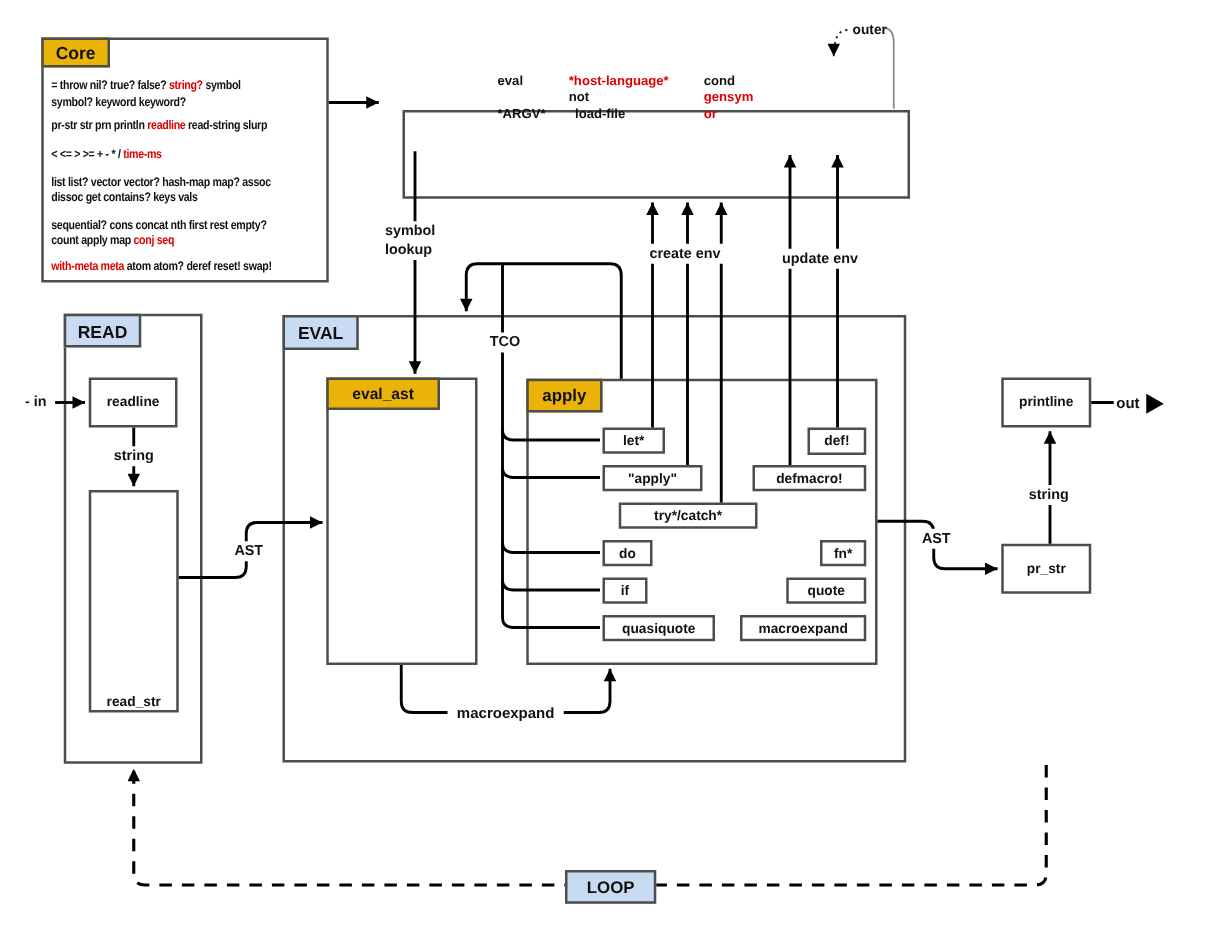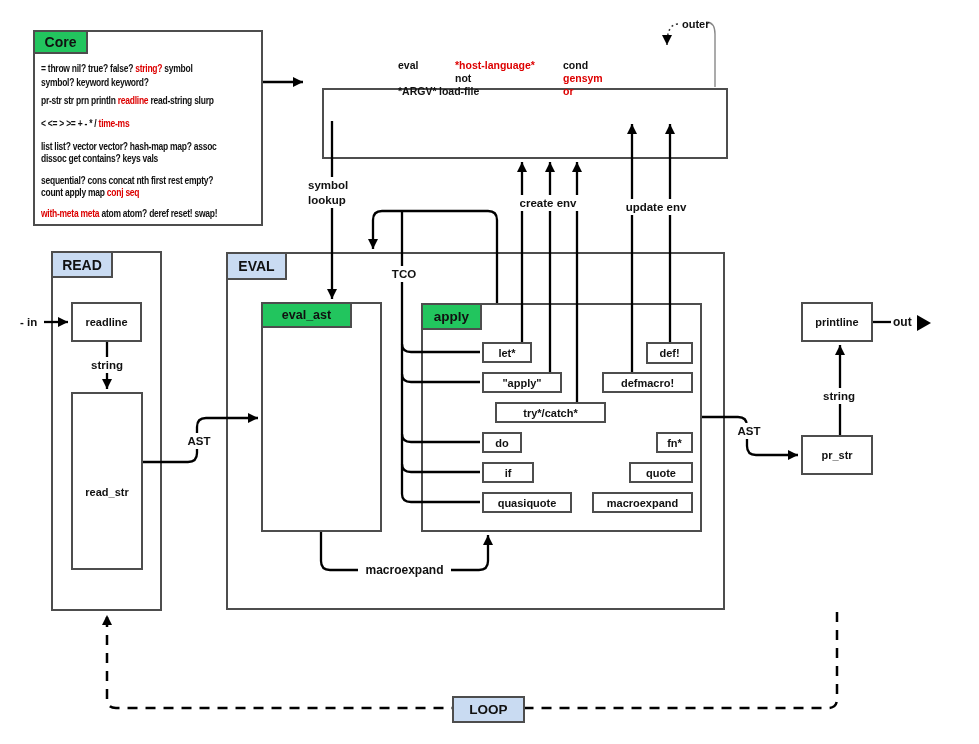--- a/index.html
+++ b/index.html
@@ -2,21 +2,21 @@
 <html style="--red: #dd0000; --blue: #c9dbf2; --border: #4d4d4d;"><head>
 <meta charset="utf-8">
 <style>
   :root{
     --red:#dd0000; --blue:#c9dbf2; --border:#4d4d4d; --line:#000;
   }
   html,body{margin:0;padding:0;background:#fff;}
   .canvas{position:relative;width:979px;height:744px;background:#fff;overflow:hidden;
           font-family:"Liberation Sans","DejaVu Sans",sans-serif;font-weight:bold;color:#111;}
   .box{position:absolute;background:#fff;border:2px solid var(--border);box-sizing:border-box;}
-  .tab{position:absolute;top:-2px;left:-2px;border:2px solid var(--border);background:#22c55e;
+  .tab{position:absolute;top:-2px;left:-2px;border:2px solid var(--border);background:#eab308;
        box-sizing:border-box;display:flex;align-items:center;justify-content:center;
        font-size:14px;white-space:nowrap;padding:0 6px;}
   .tab.blue{background:var(--blue);}
   .cbox{position:absolute;background:#fff;border:2px solid var(--border);box-sizing:border-box;
         display:flex;align-items:center;justify-content:center;font-size:11px;white-space:nowrap;}
   .lbl{position:absolute;background:#fff;font-size:11.5px;white-space:nowrap;z-index:3;
        display:flex;align-items:center;justify-content:center;padding:0 2px;box-sizing:border-box;}
   .lbl.nobg{background:transparent;}
   .red{color:var(--red);}
   .coreline{position:absolute;height:13px;line-height:13px;font-size:10px;letter-spacing:-0.3px;
@@ -50,32 +50,32 @@
     <div class="coreline" style="left:41px;top:207px;"><span class="red">with-meta meta</span><span> atom atom? deref reset! swap!</span></div>
 
     <div class="box" style="left:322px;top:88px;width:406px;height:71px;"></div>
 
     <div class="envitem" style="left:398px;top:59px;">eval</div>
     <div class="envitem red" style="left:455px;top:59px;">*host-language*</div>
     <div class="envitem" style="left:563px;top:59px;">cond</div>
     <div class="envitem" style="left:455px;top:72px;">not</div>
     <div class="envitem red" style="left:563px;top:72px;">gensym</div>
     <div class="envitem" style="left:398px;top:85px;">*ARGV*</div>
-    <div class="envitem" style="left:439px;top:85px;">load-file</div>
+    <div class="envitem" style="left:460px;top:85px;">load-file</div>
     <div class="envitem red" style="left:563px;top:85px;">or</div>
 
     <div class="box" style="left:51px;top:251px;width:111px;height:360px;">
       <div class="tab blue" style="width:62px;height:27px;">
         <span>READ</span>
       </div>
     </div>
     <div class="cbox" style="left:71px;top:302px;width:71px;height:40px;">
       <span>readline</span>
     </div>
-    <div class="cbox" style="left:71px;top:392px;width:72px;height:178px;align-items:center;padding-top:21px;">
+    <div class="cbox" style="left:71px;top:392px;width:72px;height:178px;align-items:flex-end;padding-top:21px;">
       <span>read_str</span>
     </div>
 
     <div class="box" style="left:226px;top:252px;width:499px;height:358px;">
       <div class="tab blue" style="width:61px;height:28px;">
         <span>EVAL</span>
       </div>
     </div>
 
     <div class="box" style="left:261px;top:302px;width:121px;height:230px;">
@@ -94,21 +94,21 @@
       </div>
     <div class="cbox" style="left:482px;top:372px;width:80px;height:21px;">
         <span>"apply"</span>
       </div>
     <div class="cbox" style="left:481px;top:402px;width:111px;height:21px;margin-left:14px;">
         <span>try*/catch*</span>
       </div>
     <div class="cbox" style="left:482px;top:432px;width:40px;height:21px;">
         <span>do</span>
       </div>
-    <div class="cbox" style="left:482px;top:462px;width:52px;height:21px;">
+    <div class="cbox" style="left:482px;top:462px;width:36px;height:21px;">
         <span>if</span>
       </div>
     <div class="cbox" style="left:482px;top:492px;width:90px;height:21px;">
         <span>quasiquote</span>
       </div>
     <div class="cbox" style="left:646px;top:342px;width:47px;height:22px;">
         <span>def!</span>
       </div>
     <div class="cbox" style="left:602px;top:372px;width:91px;height:21px;">
         <span>defmacro!</span>

